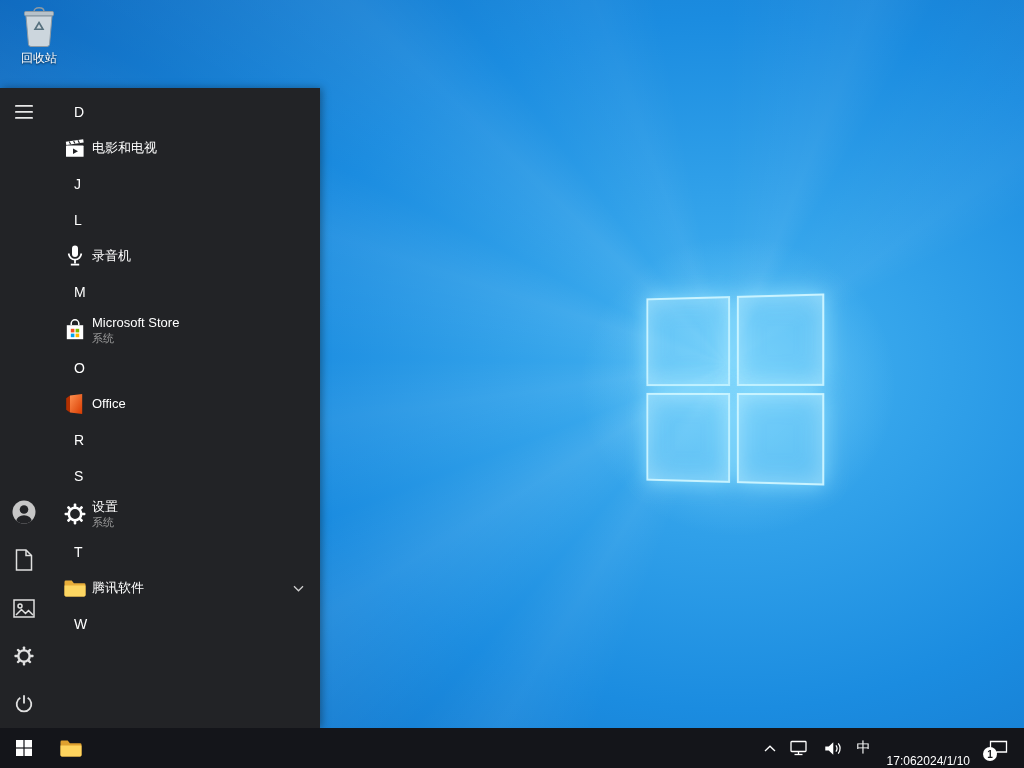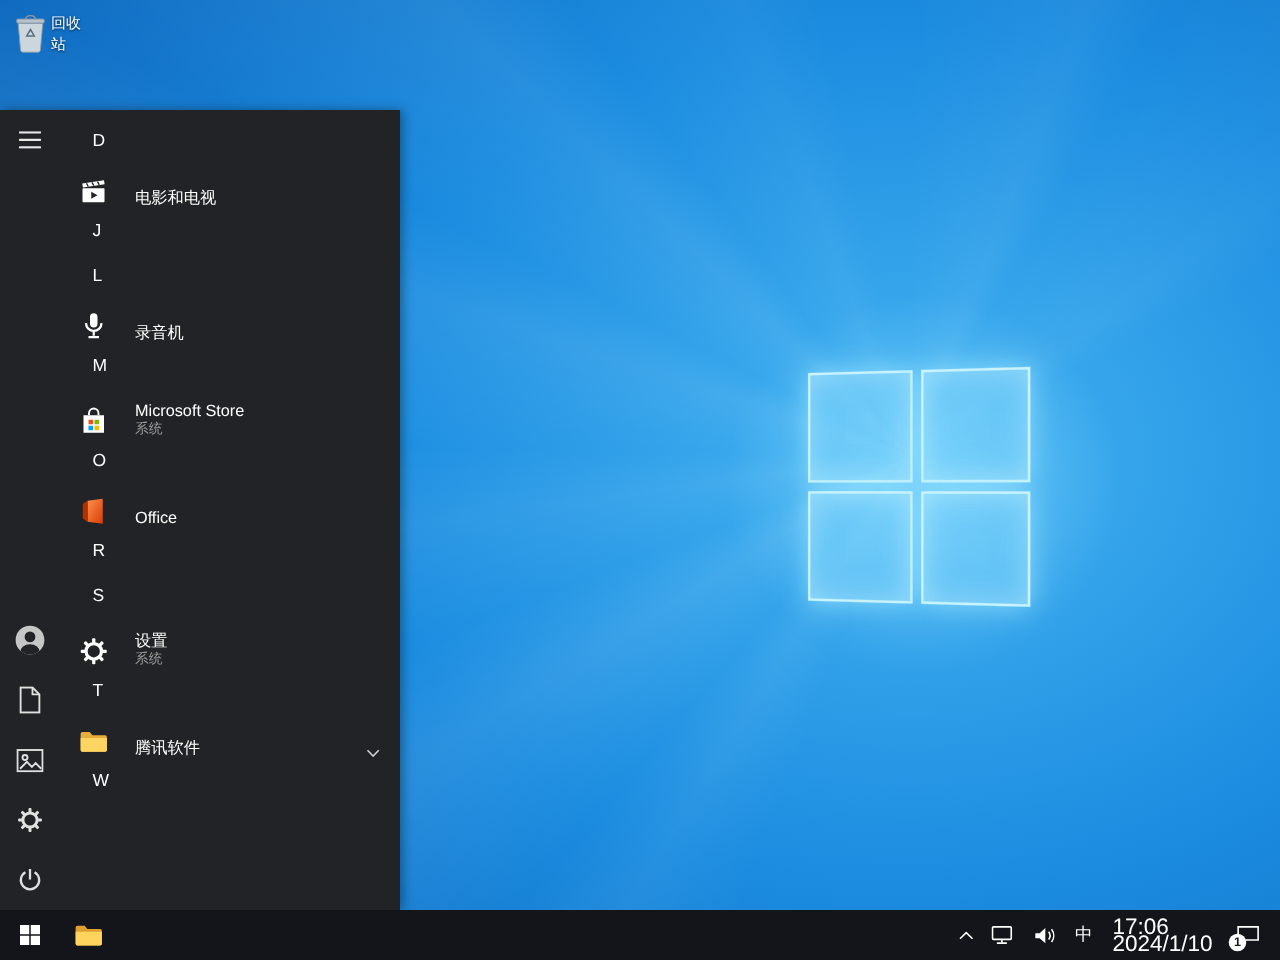--- a/index.html
+++ b/index.html
@@ -26,54 +26,54 @@
         #45b4f2 0%, #1b8ce0 30%, #0e66bb 62%, #07478c 100%);}
   .wall-glow{position:absolute;left:528px;top:186px;width:420px;height:400px;
     background:radial-gradient(closest-side,rgba(150,225,255,0.55),rgba(150,225,255,0) 75%)}
   .win-logo{position:absolute;left:641px;top:296px;width:184px;height:187px;
     display:grid;grid-template-columns:1fr 1fr;grid-template-rows:1fr 1fr;gap:7px;
     transform:perspective(900px) rotateY(-15deg)}
   .pane{background:rgba(130,218,252,0.42);border:2px solid rgba(205,245,255,0.95);
     box-shadow:0 0 20px rgba(150,228,255,0.8), inset 0 0 24px rgba(205,245,255,0.5)}
 
   .shortcut{position:absolute;left:10px;top:6px;width:58px;display:flex;
-    flex-direction:row;align-items:center;gap:2px;cursor:pointer}
+    flex-direction:column;align-items:center;gap:2px;cursor:pointer}
   .shortcut-label{color:#fff;font-size:12px;text-shadow:0 1px 2px rgba(0,0,0,0.75)}
 
   
   .start-menu{position:absolute;left:0;top:88px;width:320px;height:640px;
     background:#222326;display:flex;box-shadow:2px 0 8px rgba(0,0,0,0.35)}
   .rail{width:48px;flex-shrink:0;display:flex;flex-direction:column;align-items:center}
   .rail-btn{width:48px;height:48px;background:none;display:flex;align-items:center;
     justify-content:center;cursor:pointer}
   .rail-spacer{flex:1}
   .app-list{flex:1;padding-top:6px;overflow:hidden}
   .letter{height:36px;display:flex;align-items:center;padding-left:26px;
     color:#fff;font-size:14px;cursor:pointer}
-  .app-row{height:36px;display:flex;align-items:flex-end;padding-left:14px;gap:20px;
+  .app-row{height:36px;display:flex;align-items:center;padding-left:14px;gap:4px;
     color:#fff;font-size:13px;cursor:pointer}
   .app-row.two-line{height:40px}
   .app-icon{width:26px;height:26px;display:flex;align-items:center;
     justify-content:center;flex-shrink:0}
   .app-text{display:flex;flex-direction:column}
   .app-name{line-height:1.25}
   .app-sub{font-size:11px;color:#9b9b9b;line-height:1.2}
   .row-chevron{margin-left:auto;margin-right:16px;display:flex}
 
   
   .taskbar{position:absolute;left:0;bottom:0;width:1024px;height:40px;
     background:#14151a;display:flex;align-items:stretch;z-index:5}
   .tb-btn{width:48px;background:none;display:flex;align-items:center;
     justify-content:center;cursor:pointer}
   .tb-btn.app{width:46px}
   .tray{margin-left:auto;display:flex;align-items:center}
   .tray-btn{height:40px;background:none;display:flex;align-items:center;
     justify-content:center;padding:0 7px;color:#fff;cursor:pointer}
   .ime{font-size:14px}
-  .clock{flex-direction:column;line-height:14px;font-size:18px;align-items:flex-start;
+  .clock{flex-direction:row;line-height:14px;font-size:12px;align-items:flex-end;
     padding:0 9px}
   .notif{position:relative;padding-right:16px;padding-left:10px}
   .badge{position:absolute;left:4px;bottom:7px;width:14px;height:14px;border-radius:50%;
     background:#fff;color:#16171b;font-size:10px;font-weight:bold;display:flex;
     align-items:center;justify-content:center}
 </style>
 </head>
 <body>
 
 <div class="screen">

